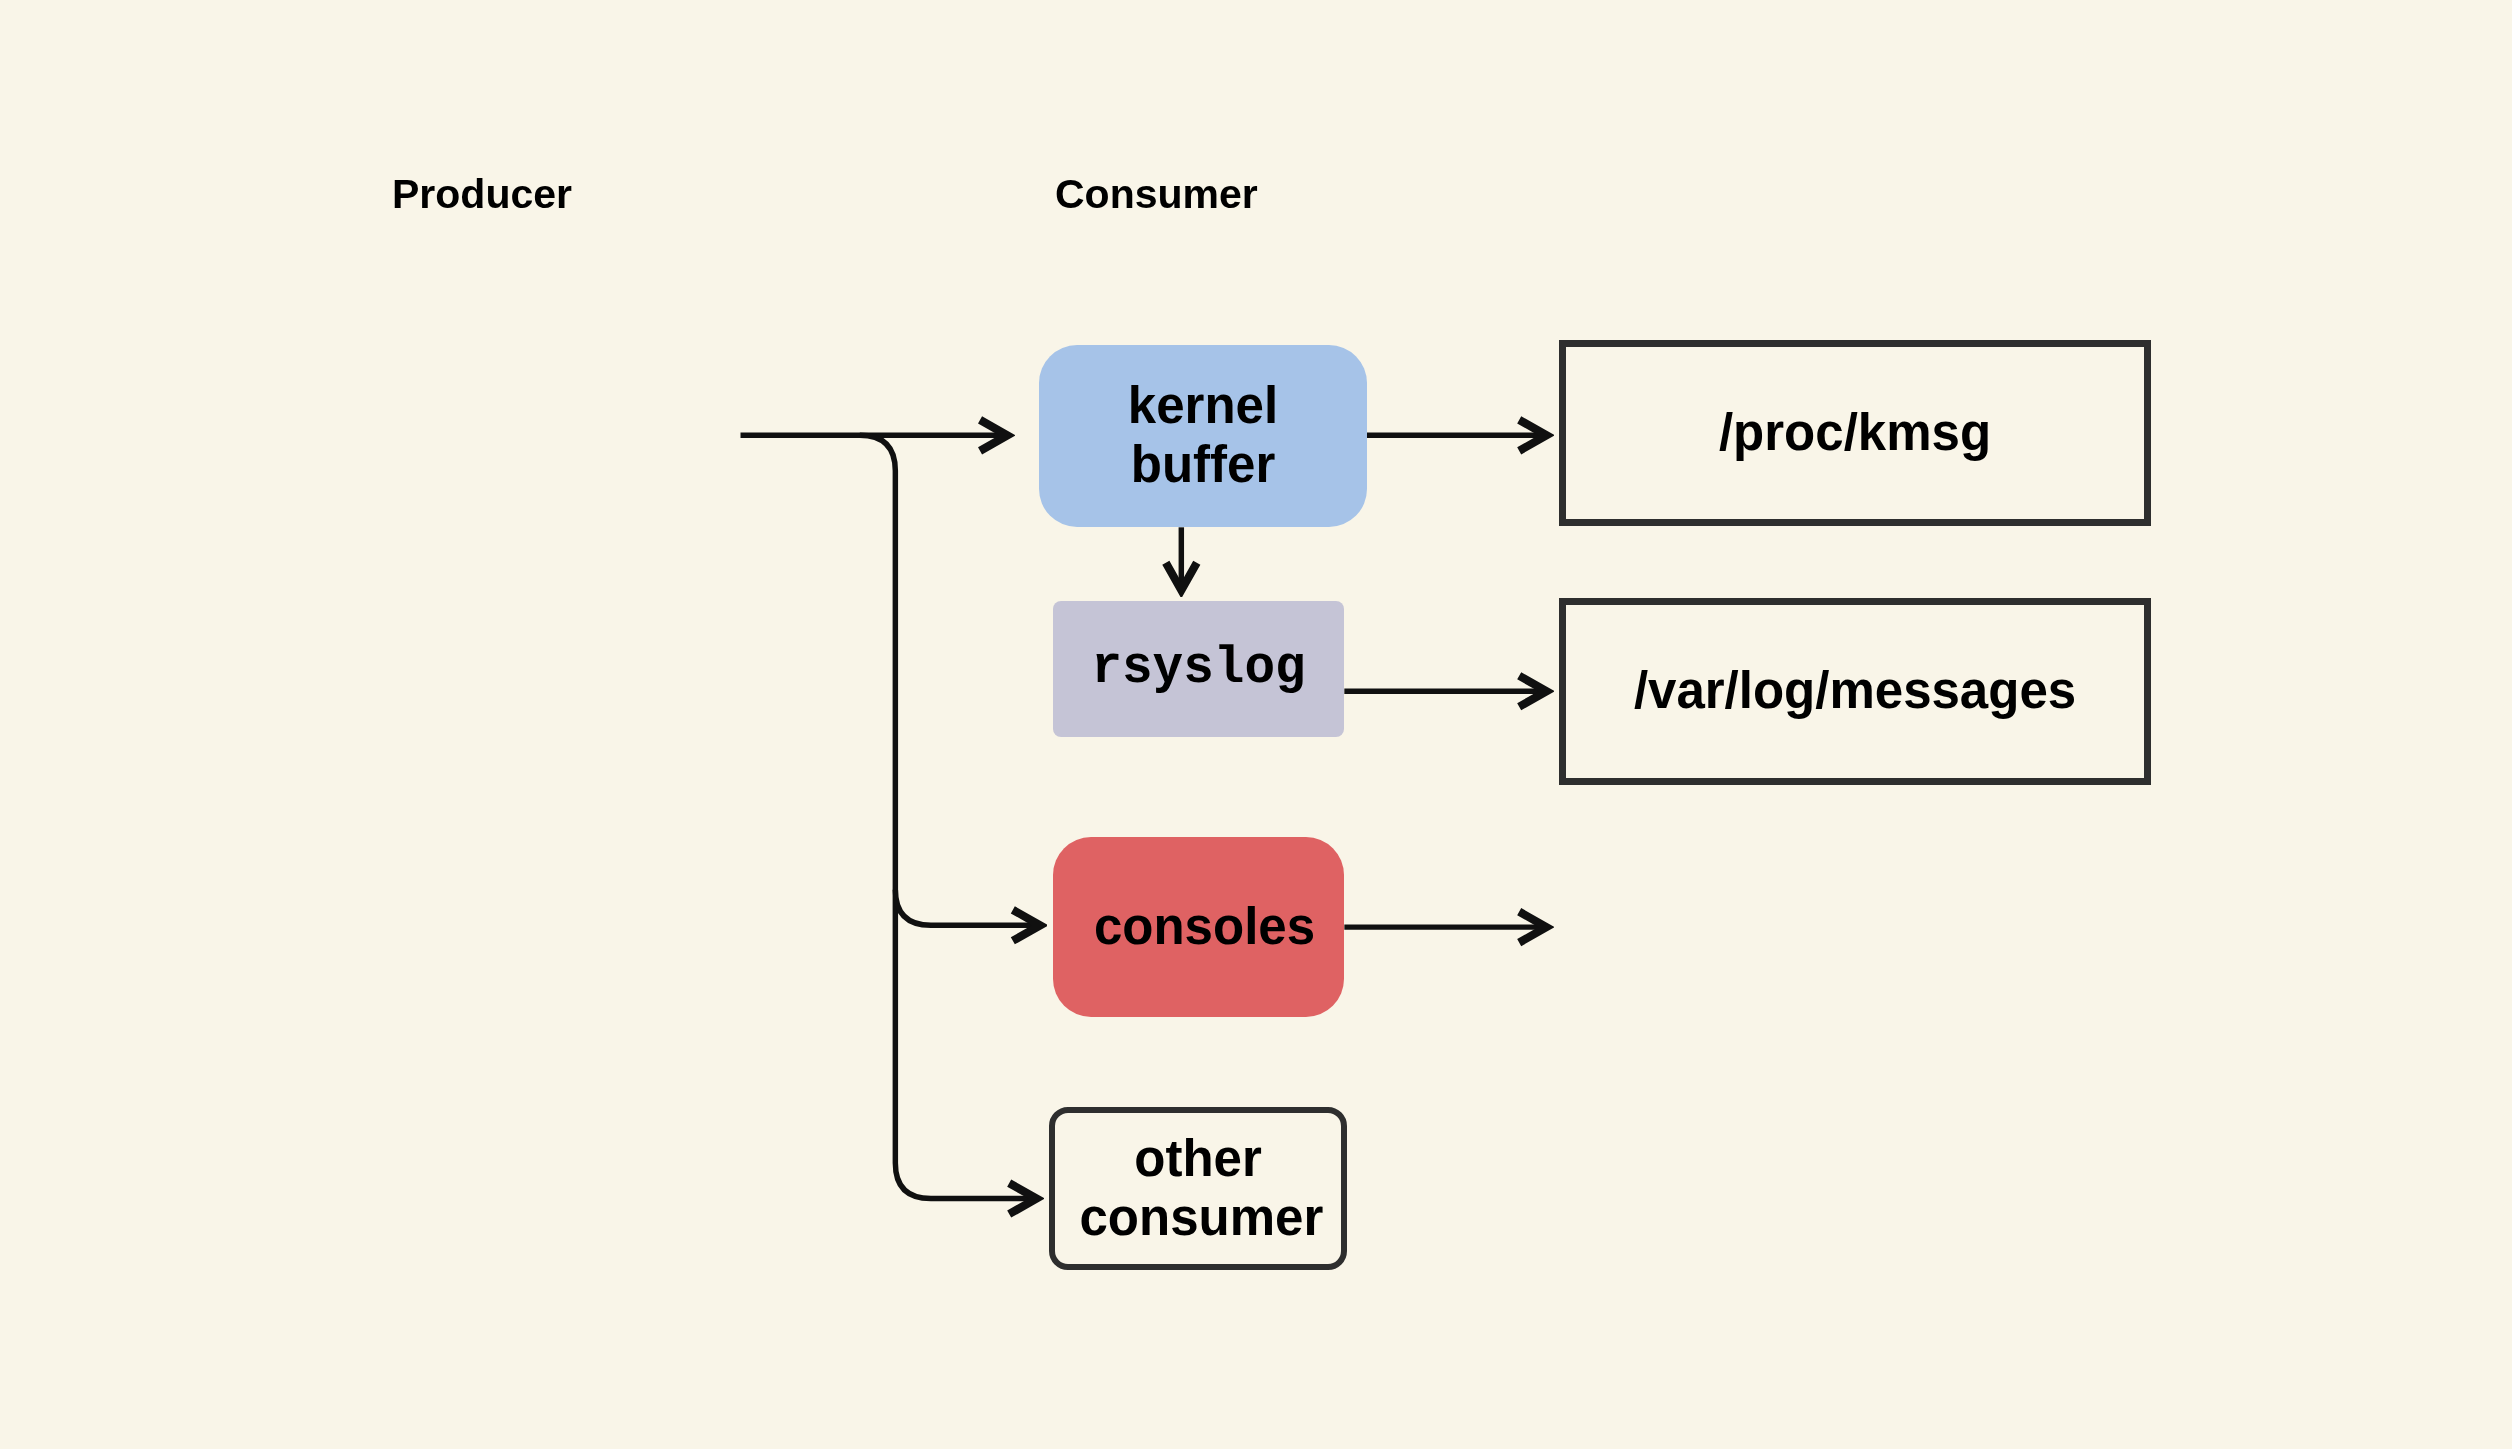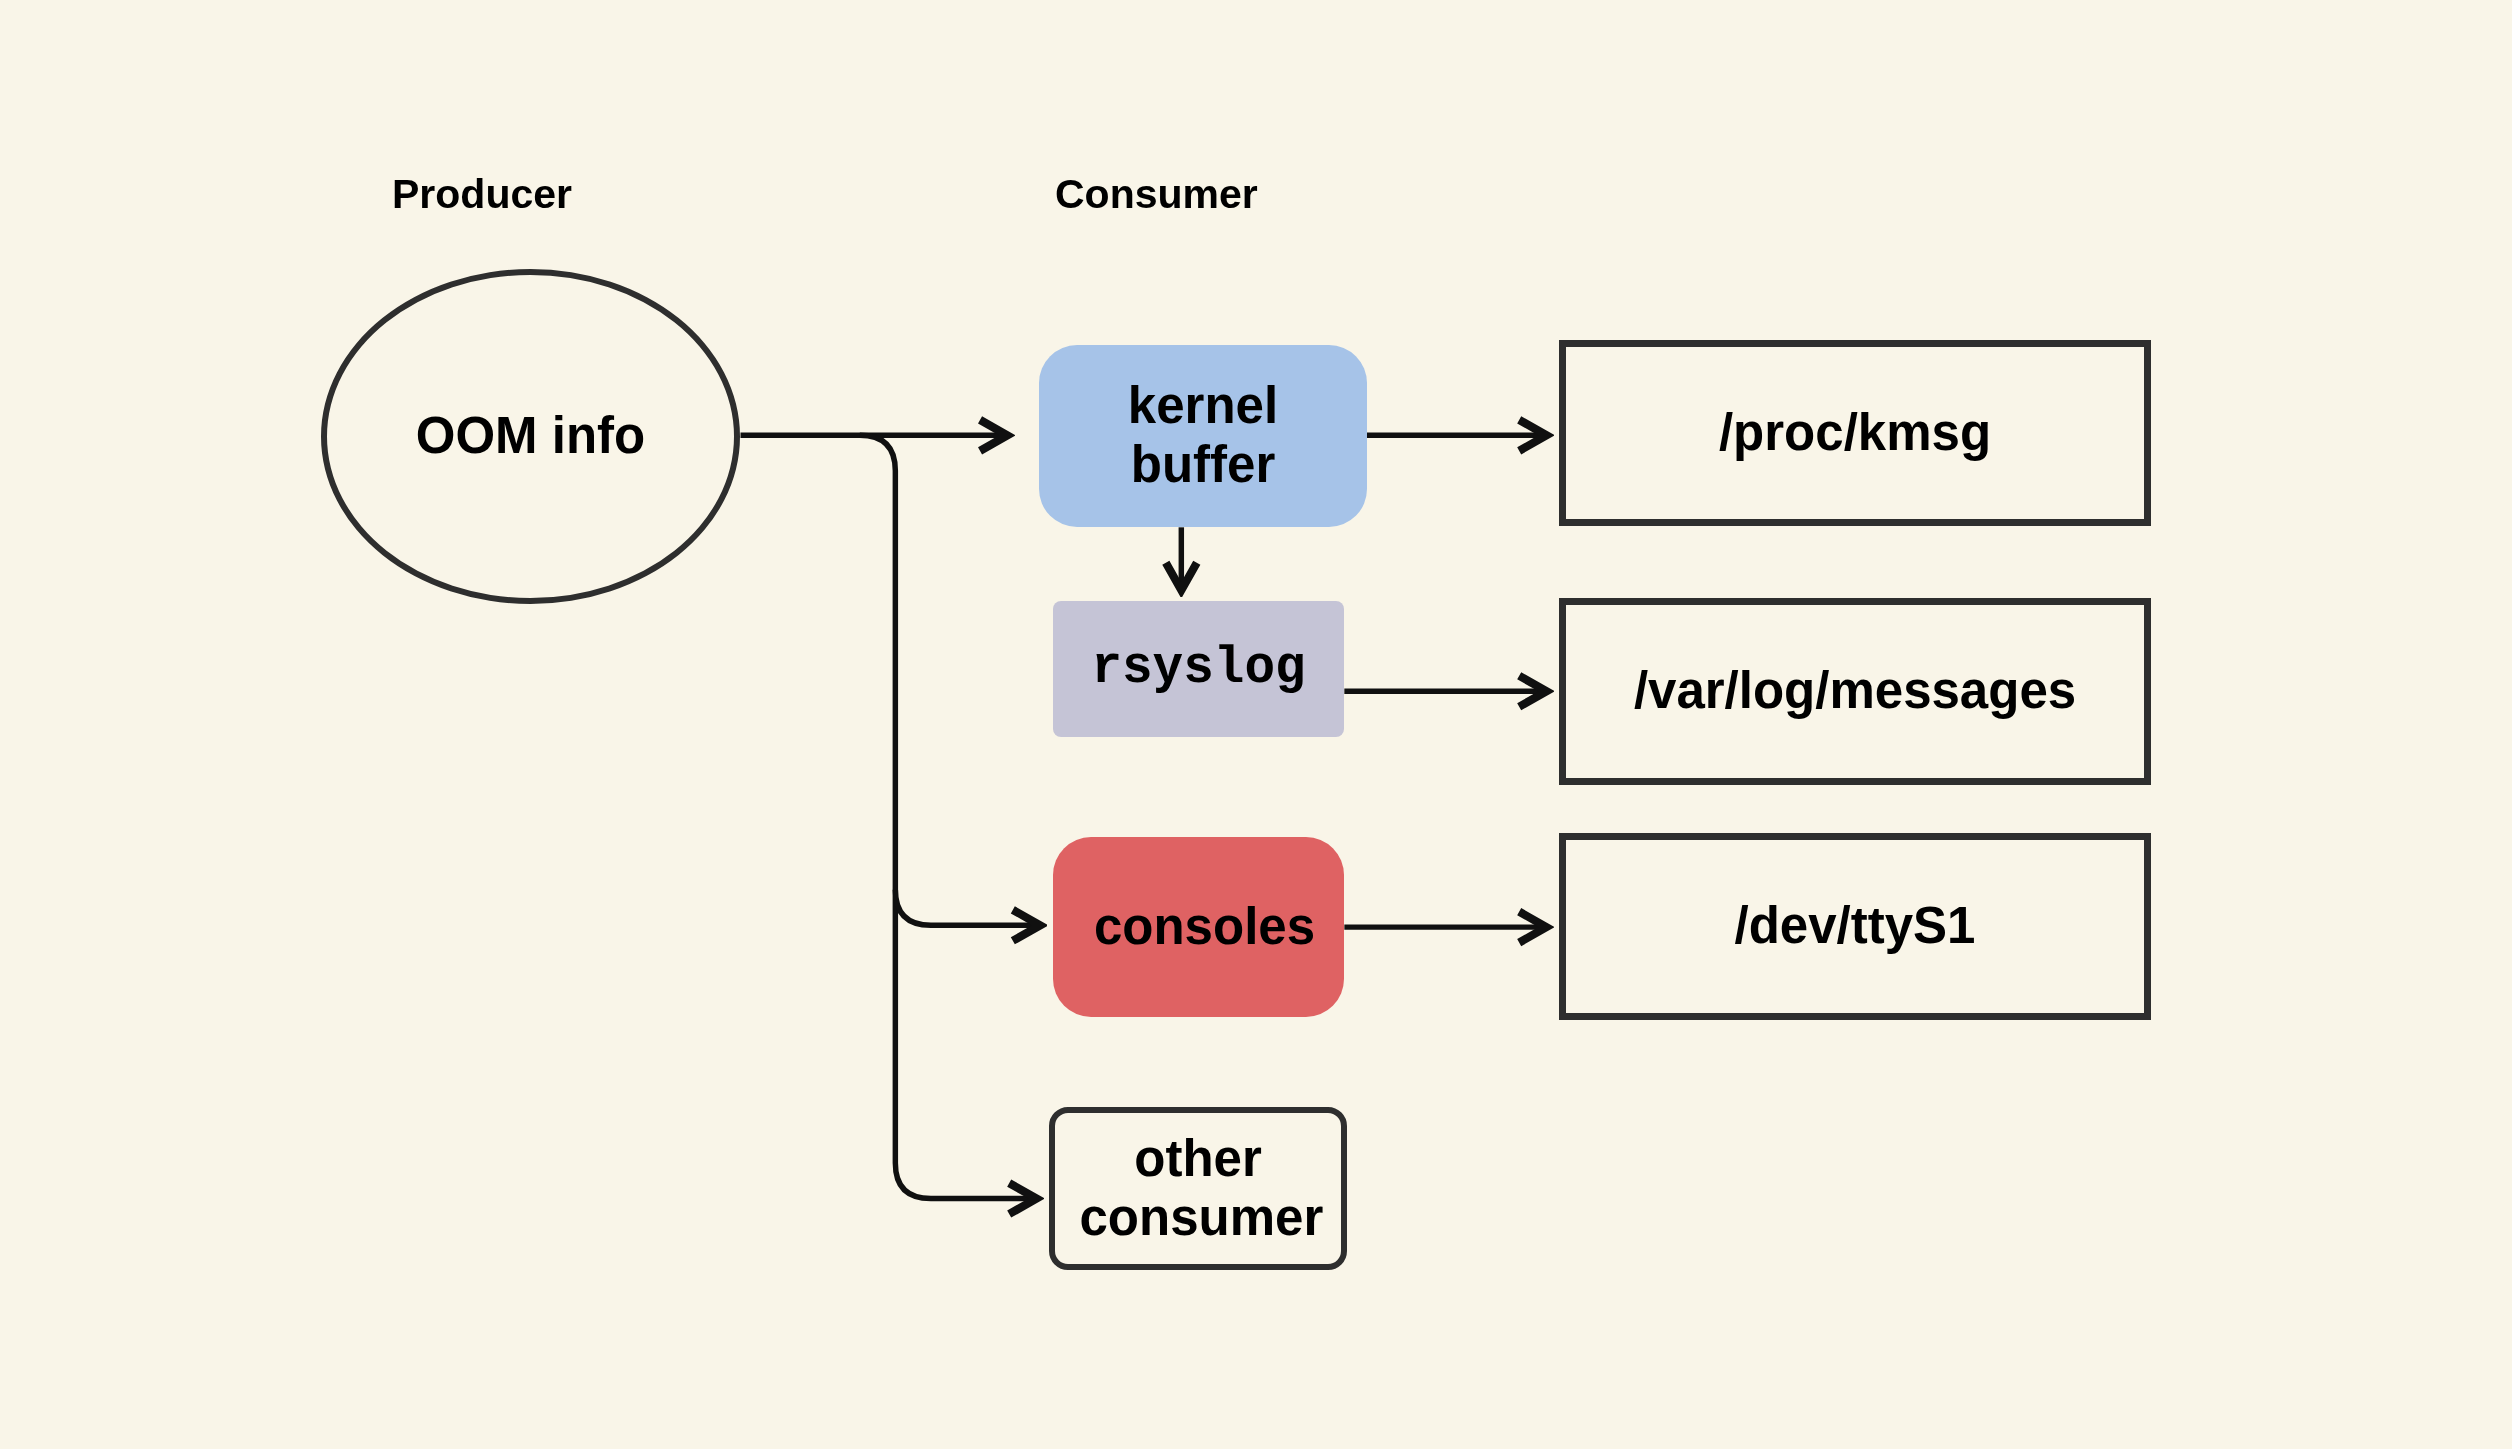--- a/index.html
+++ b/index.html
@@ -108,23 +108,20 @@
 
     <path d="M 1476 759 H 1696" fill="none" stroke="#101010" stroke-width="6" marker-end="url(#arrowhead)"></path>
 
     <path d="M 1476 1018 H 1696" fill="none" stroke="#101010" stroke-width="6" marker-end="url(#arrowhead)"></path>
   </svg>
 
   <div class="col-label producer">Producer</div>
 
   <div class="col-label consumer">Consumer</div>
 
-  <div class="node ellipse">
-    <span class="node-label">OOM info</span>
-  </div>
 
   <div class="node kernel-buffer" style="background-color: rgb(166, 195, 232); margin-left: 22px;">
     <span class="node-label">kernel buffer</span>
   </div>
 
   <div class="node rsyslog" style="background-color: rgb(197, 196, 214);">
     <span class="node-label">rsyslog</span>
   </div>
 
   <div class="node consoles" style="background-color: rgb(223, 98, 99);">
@@ -136,18 +133,15 @@
   </div>
 
   <div class="node file-box proc-kmsg">
     <span class="node-label">/proc/kmsg</span>
   </div>
 
   <div class="node file-box var-log">
     <span class="node-label">/var/log/messages</span>
   </div>
 
-  <div class="node file-box dev-ttys1">
-    <span class="node-label">/dev/ttyS1</span>
-  </div>
 
 </div>
 
 
 </body></html>

